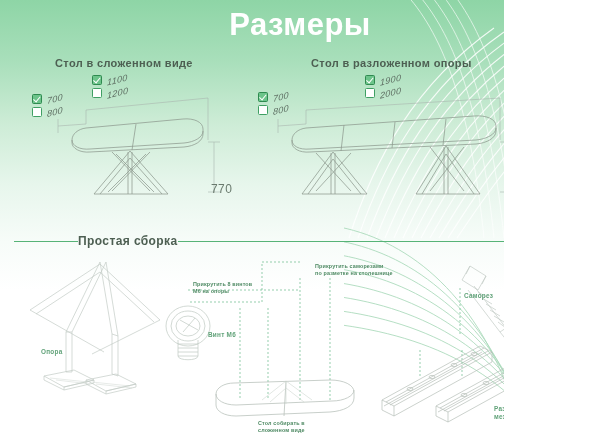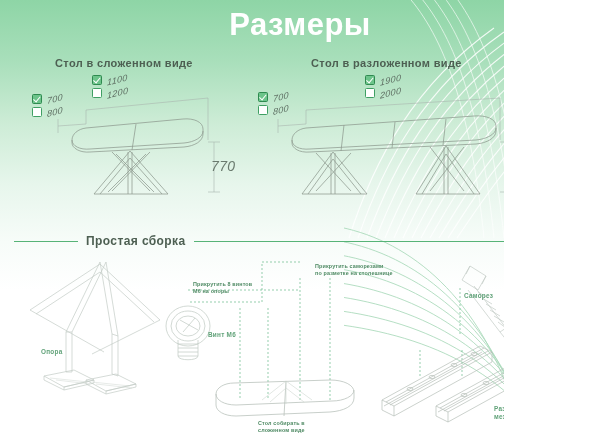--- a/index.html
+++ b/index.html
@@ -90,35 +90,35 @@
     font-style: italic;
     letter-spacing: .3px;
     white-space: nowrap;
   }
   .opt-skew { transform: skewY(-14deg); }
 
   
   .dim-text {
     position: absolute;
     color: #6a7a6e;
-    font-size: 14px;
-    font-style: italic;
+    font-size: 12px;
     letter-spacing: .4px;
     z-index: 6;
+    margin-top: 24px;
   }
 
   
   #assembly-head {
     position: absolute;
     top: 232px; left: 14px;
     width: 572px;
     height: 18px;
     display: flex;
     align-items: center;
-    gap: 8px;
+    gap: 0;
     z-index: 6;
     text-align: right;
   }
   .rule {
     flex: 1 1 auto;
     height: 1px;
     background: #56b377;
   }
   #assembly-title {
     color: #4d5f52;
@@ -253,21 +253,21 @@
       <path d="M122 64 L 84 103"></path>
       <path d="M88 66 L 126 104"></path>
       <path d="M118 66 L 80 104"></path>
 
       <path d="M66 106 L 102 63 L 140 106"></path>
       <path d="M72 106 L 102 70 L 134 106"></path>
       <path d="M66 106 L 140 106"></path>
     </g>
   </svg>
 
-  <div class="sec-title" id="sec-title-unfolded">Стол в разложенном виде</div>
+  <div class="sec-title" id="sec-title-unfolded">Стол в разложенном опоры</div>
 
   <div class="opt-group" style="top:74px; left:365px;">
     <div class="opt-row">
       <span class="cbox on"></span>
       <span class="opt-label opt-skew">1900</span>
     </div>
     <div class="opt-row">
       <span class="cbox"></span>
       <span class="opt-label opt-skew">2000</span>
     </div>

